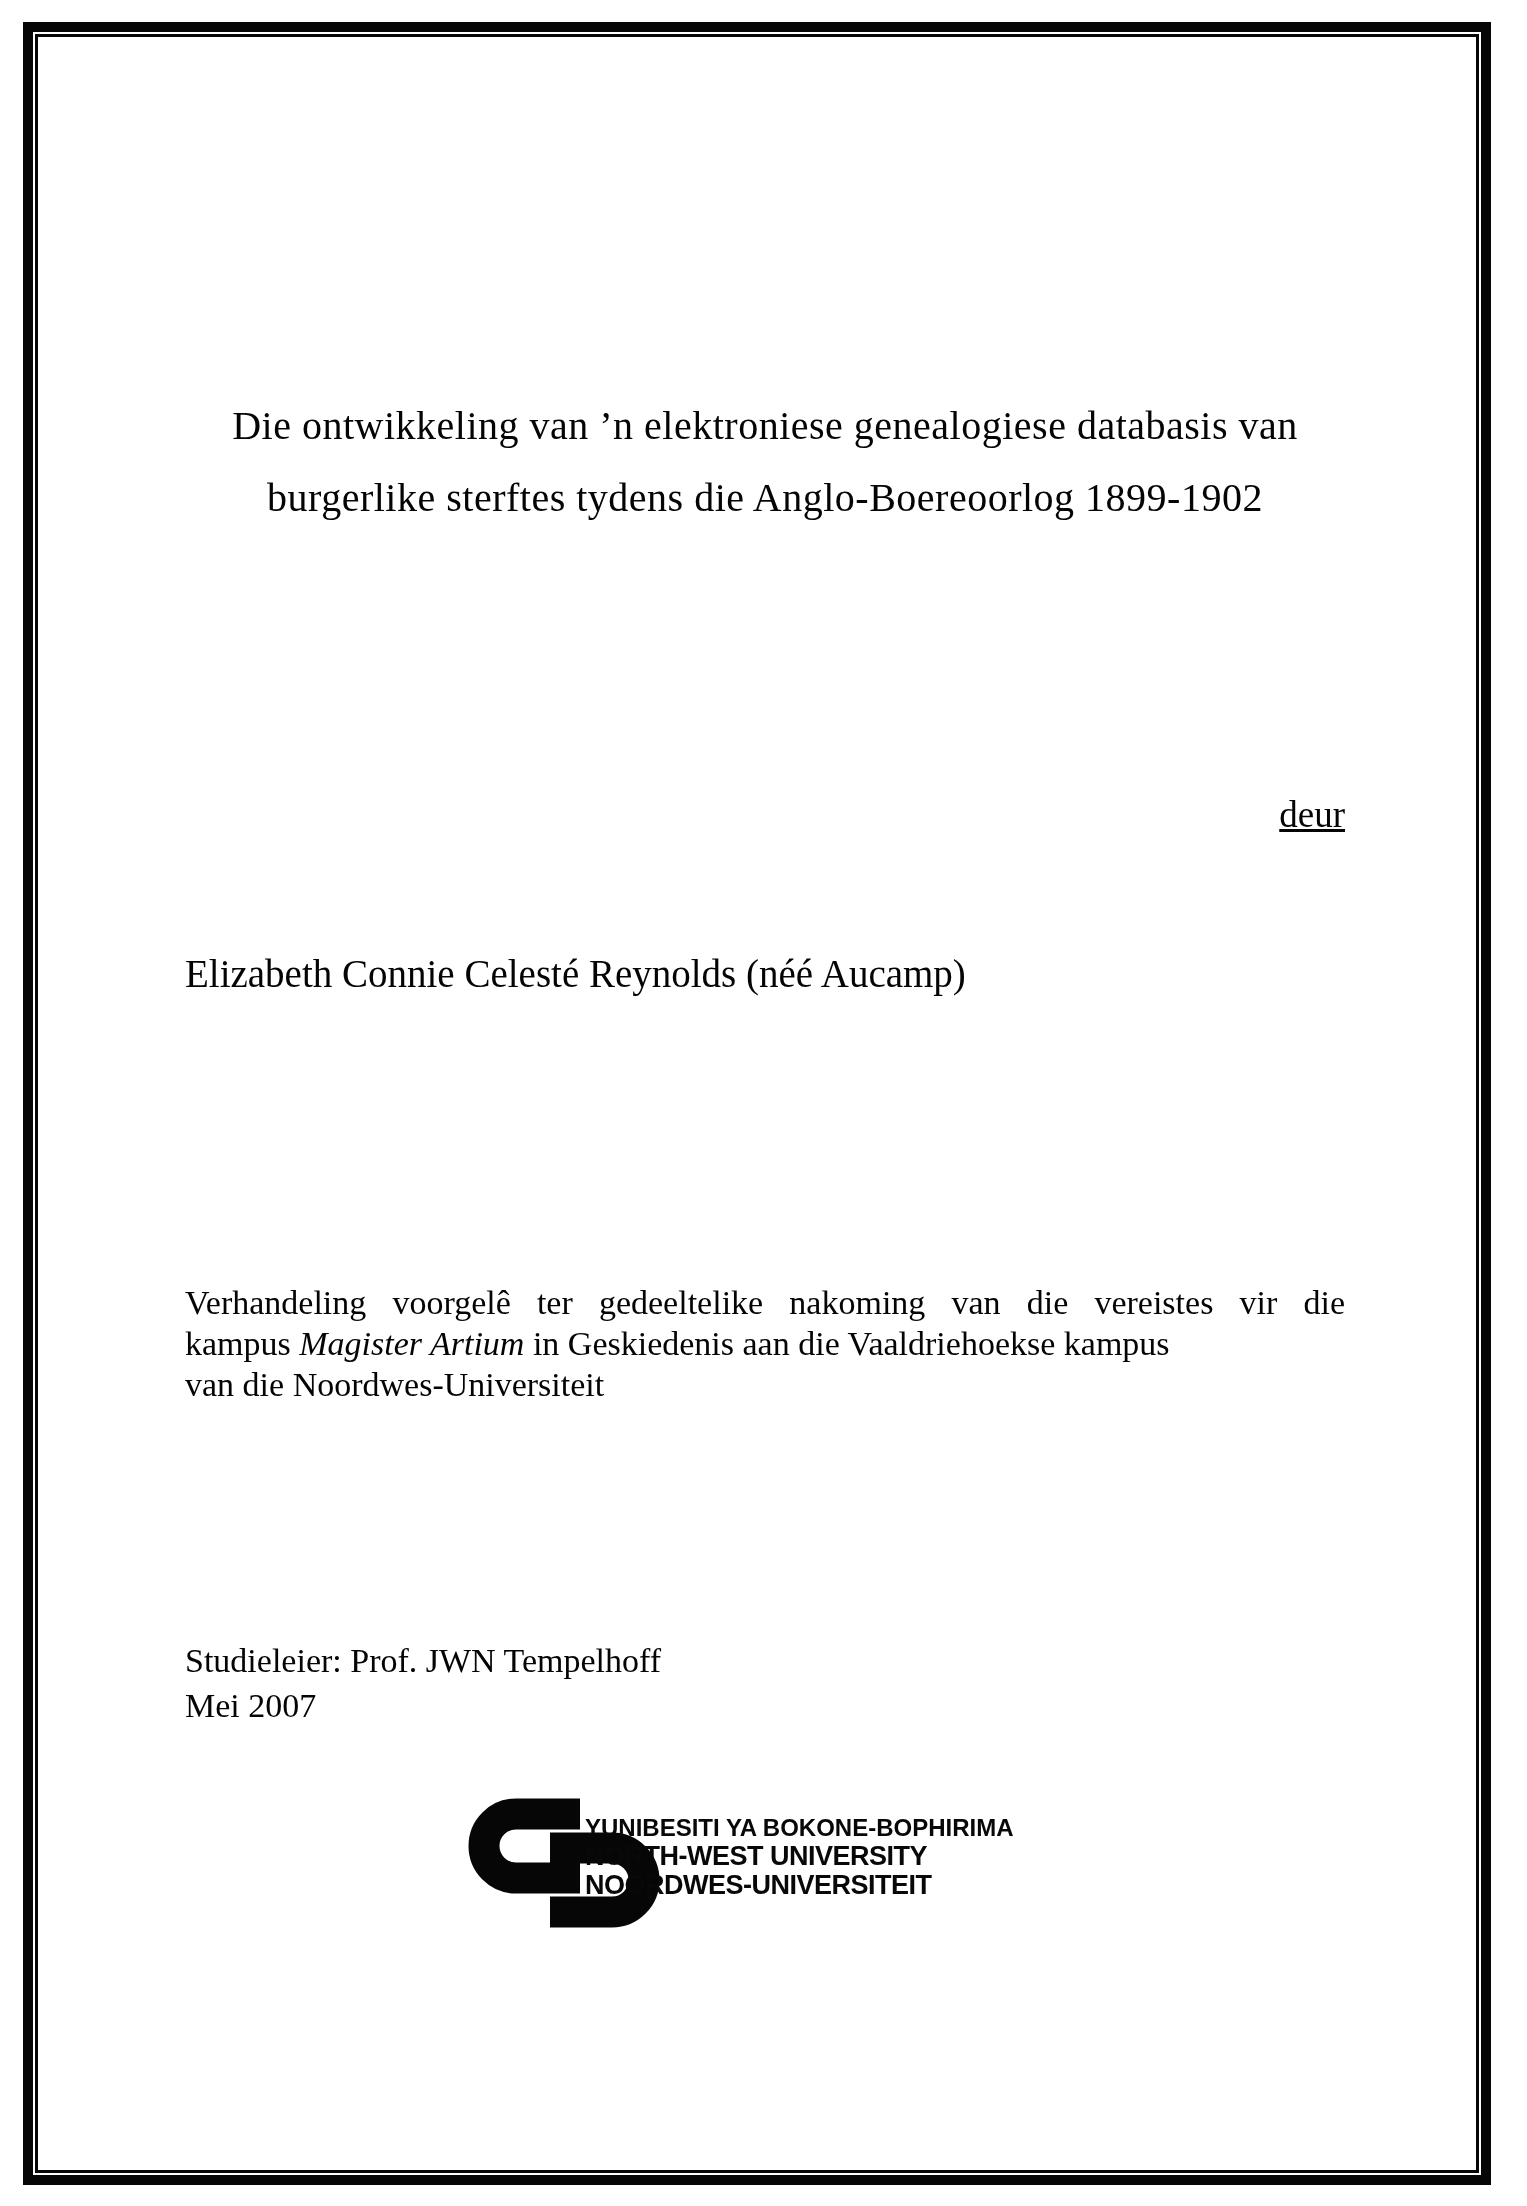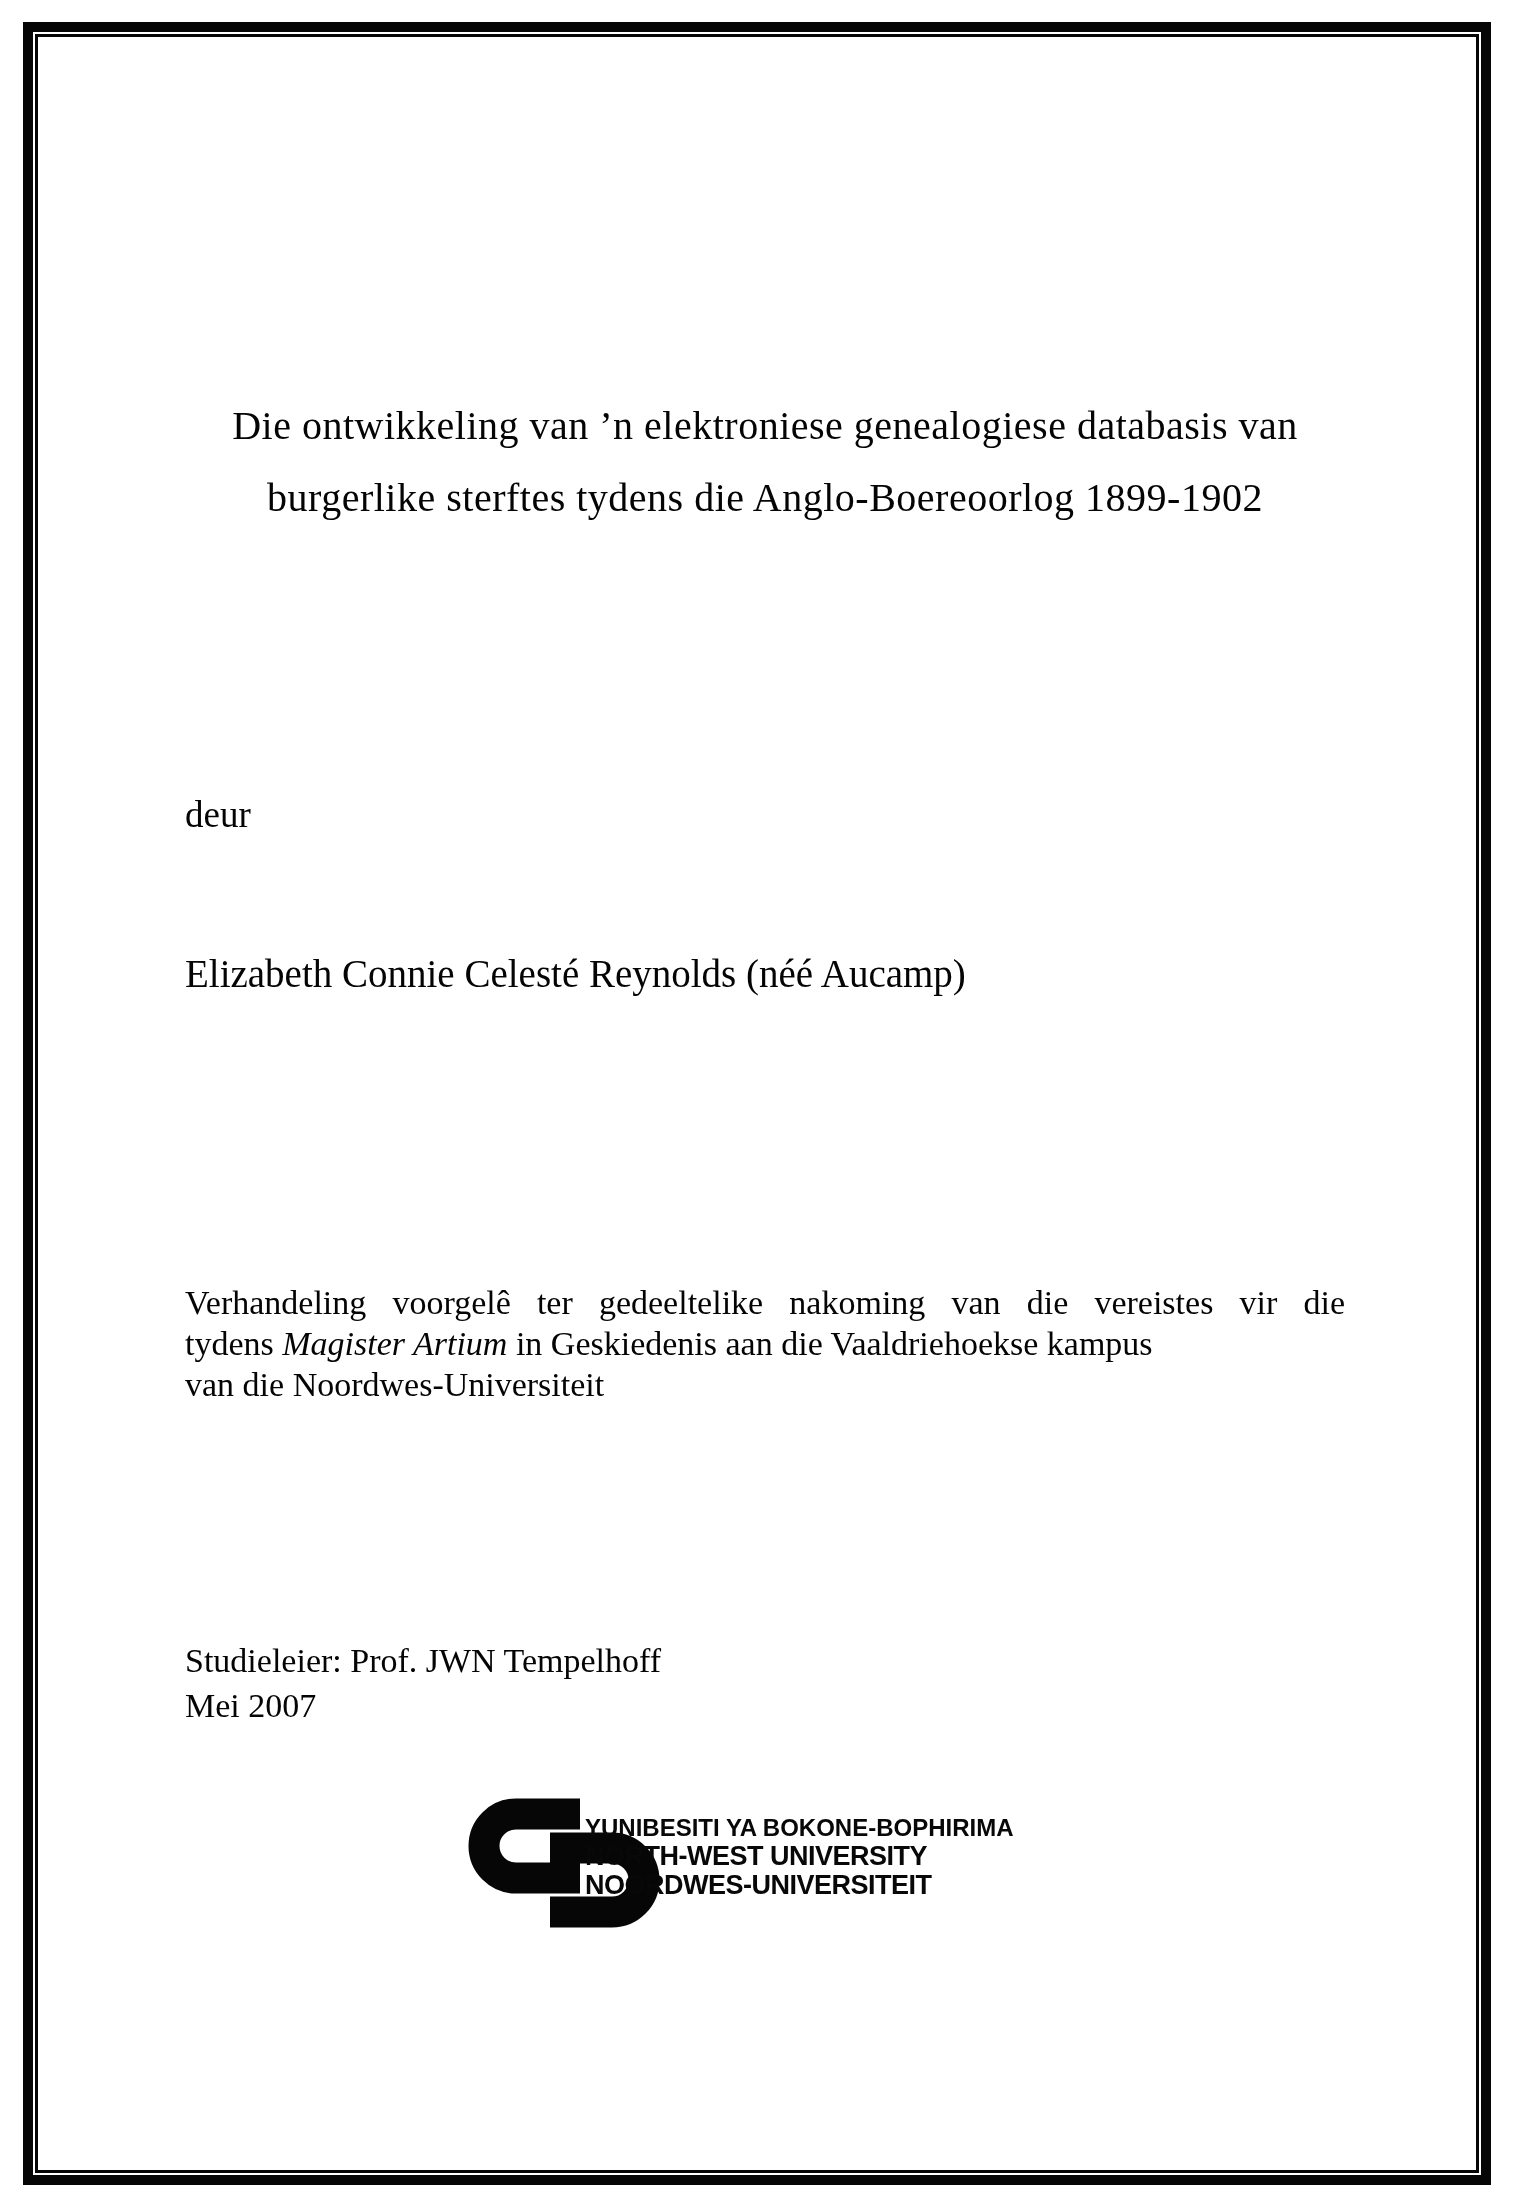--- a/index.html
+++ b/index.html
@@ -42,23 +42,24 @@
     width: 1160px;
     text-align: center;
     font-size: 40px;
     line-height: 72px;
     letter-spacing: 0.5px;
   }
   .byline {
     left: 185px;
     top: 793px;
     width: 1160px;
-    text-align: left;
+    text-align: right;
     font-size: 37px;
     line-height: 44px;
+    text-decoration: underline;
   }
   .author {
     left: 185px;
     top: 950px;
     width: 1160px;
     text-align: left;
     font-size: 39px;
     line-height: 48px;
   }
   .declaration {
@@ -115,21 +116,21 @@
     <div>Die ontwikkeling van ’n elektroniese genealogiese databasis van</div>
     <div>burgerlike sterftes tydens die Anglo-Boereoorlog 1899-1902</div>
   </div>
 
   <div class="abs byline">deur</div>
 
   <div class="abs author">Elizabeth Connie Celesté Reynolds (néé Aucamp)</div>
 
   <div class="abs declaration">
     <div class="justified">Verhandeling voorgelê ter gedeeltelike nakoming van die vereistes vir die</div>
-    <div><span>tydens </span><span class="italic">Magister Artium</span><span> in Geskiedenis aan die Vaaldriehoekse kampus</span></div>
+    <div><span>kampus </span><span class="italic">Magister Artium</span><span> in Geskiedenis aan die Vaaldriehoekse kampus</span></div>
     <div>van die Noordwes-Universiteit</div>
   </div>
 
   <div class="abs supervisor-block">
     <div>Studieleier: Prof. JWN Tempelhoff</div>
     <div>Mei 2007</div>
   </div>
 
   <svg class="abs logo-mark" viewBox="0 0 205 132" xmlns="http://www.w3.org/2000/svg" aria-hidden="true">
     <path d="M118,17 L54,17 A32,32 0 0 0 54,81 L118,81" fill="none" stroke="#060606" stroke-width="31" stroke-linecap="butt"></path>

